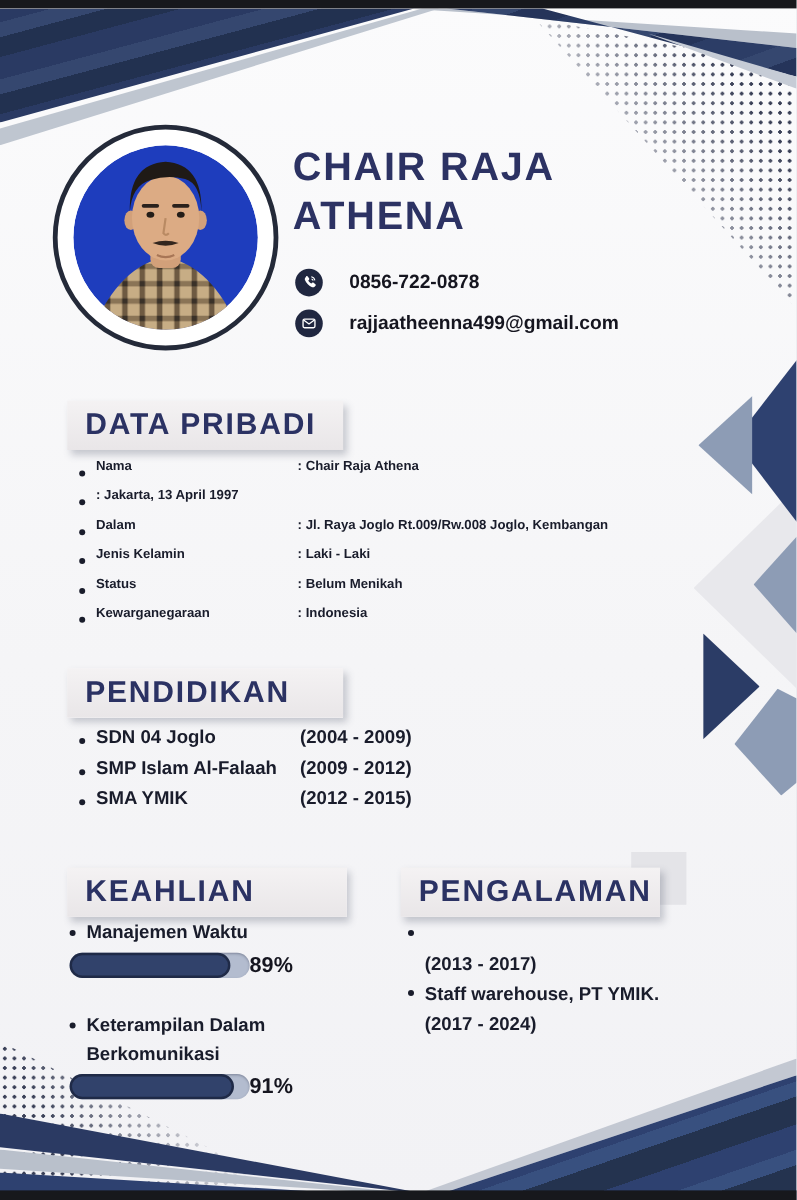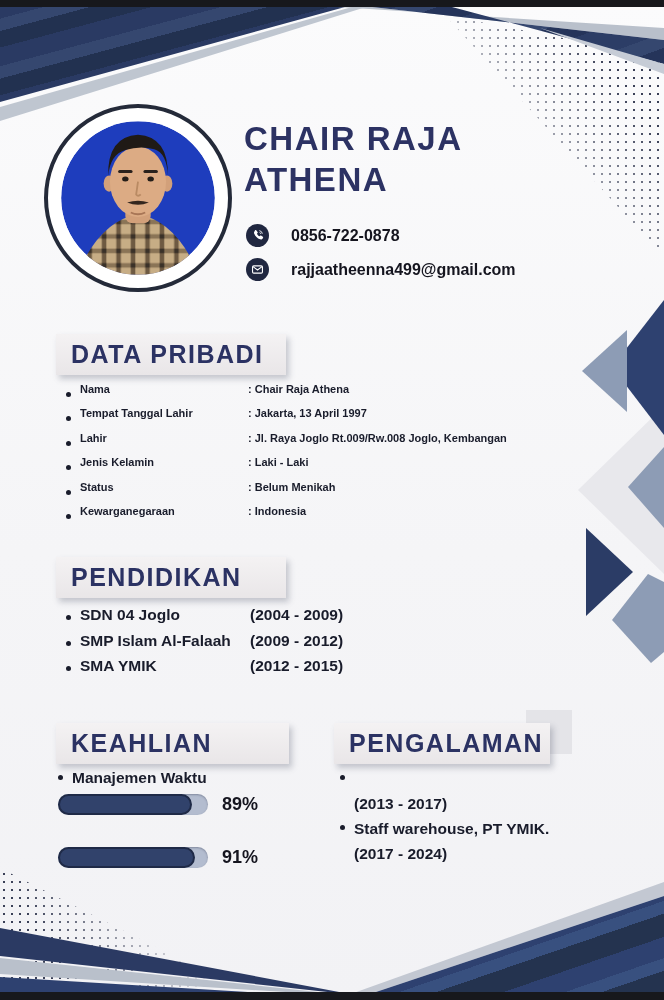--- a/index.html
+++ b/index.html
@@ -104,21 +104,21 @@
   .e-school{width:170px;flex:0 0 auto;}
   .e-years{flex:1;}
 
   .skills{position:absolute;left:58px;top:766px;width:260px;}
   .s-name{display:flex;font-size:15.5px;font-weight:700;line-height:24px;max-width:210px;}
   .s-barrow{display:flex;align-items:center;margin:4px 0 0 0;}
   .s-track{width:150px;height:21px;border-radius:11px;background:#b3bccf;position:relative;
            box-shadow:inset 0 1px 2px rgba(40,45,70,.35);}
   .s-fill{position:absolute;left:0;top:0;height:21px;border-radius:11px;background:#31426b;
           border:2px solid #1f2a47;box-sizing:border-box;}
-  .s-pct{margin-left:14px;font-size:18px;font-weight:800;color:#15151f;}
+  .s-pct{font-size:18px;font-weight:800;color:#15151f;}
   .s-gap{height:28px;}
 
   .exp{position:absolute;left:340px;top:766px;width:300px;}
   .x-item{display:flex;font-size:15.5px;font-weight:700;line-height:25px;}
   .x-text{flex:1;}
 </style>
 </head>
 <body>
 
 <div class="page">
@@ -208,26 +208,25 @@
 
     <div class="sec-head h-data">DATA PRIBADI</div>
     <div class="rows">
       <div class="p-row">
           <span class="bullet"></span>
           <span class="p-label">Nama</span>
           <span class="p-value">: Chair Raja Athena</span>
         </div>
       <div class="p-row">
           <span class="bullet"></span>
-          <span class="p-label">Tempat Tanggal Lahir</span>
           <span class="p-value">: Jakarta, 13 April 1997</span>
         </div>
       <div class="p-row">
           <span class="bullet"></span>
-          <span class="p-label">Lahir</span>
+          <span class="p-label">Dalam</span>
           <span class="p-value">: Jl. Raya Joglo Rt.009/Rw.008 Joglo, Kembangan</span>
         </div>
       <div class="p-row">
           <span class="bullet"></span>
           <span class="p-label">Jenis Kelamin</span>
           <span class="p-value">: Laki - Laki</span>
         </div>
       <div class="p-row">
           <span class="bullet"></span>
           <span class="p-label">Status</span>
@@ -265,20 +264,24 @@
           <span class="bullet"></span>
           <span>Manajemen Waktu</span>
         </div>
       <div class="s-barrow">
         <span class="s-track">
             <span class="s-fill" style="width: 89%;"></span>
           </span>
         <span class="s-pct">89%</span>
       </div>
       <div class="s-gap"></div>
+      <div class="s-name">
+          <span class="bullet"></span>
+          <span>Keterampilan Dalam Berkomunikasi</span>
+        </div>
       <div class="s-barrow">
         <span class="s-track">
             <span class="s-fill" style="width: 91%;"></span>
           </span>
         <span class="s-pct">91%</span>
       </div>
     </div>
 
     <div class="sec-head h-exp">PENGALAMAN</div>
     <div class="exp">

